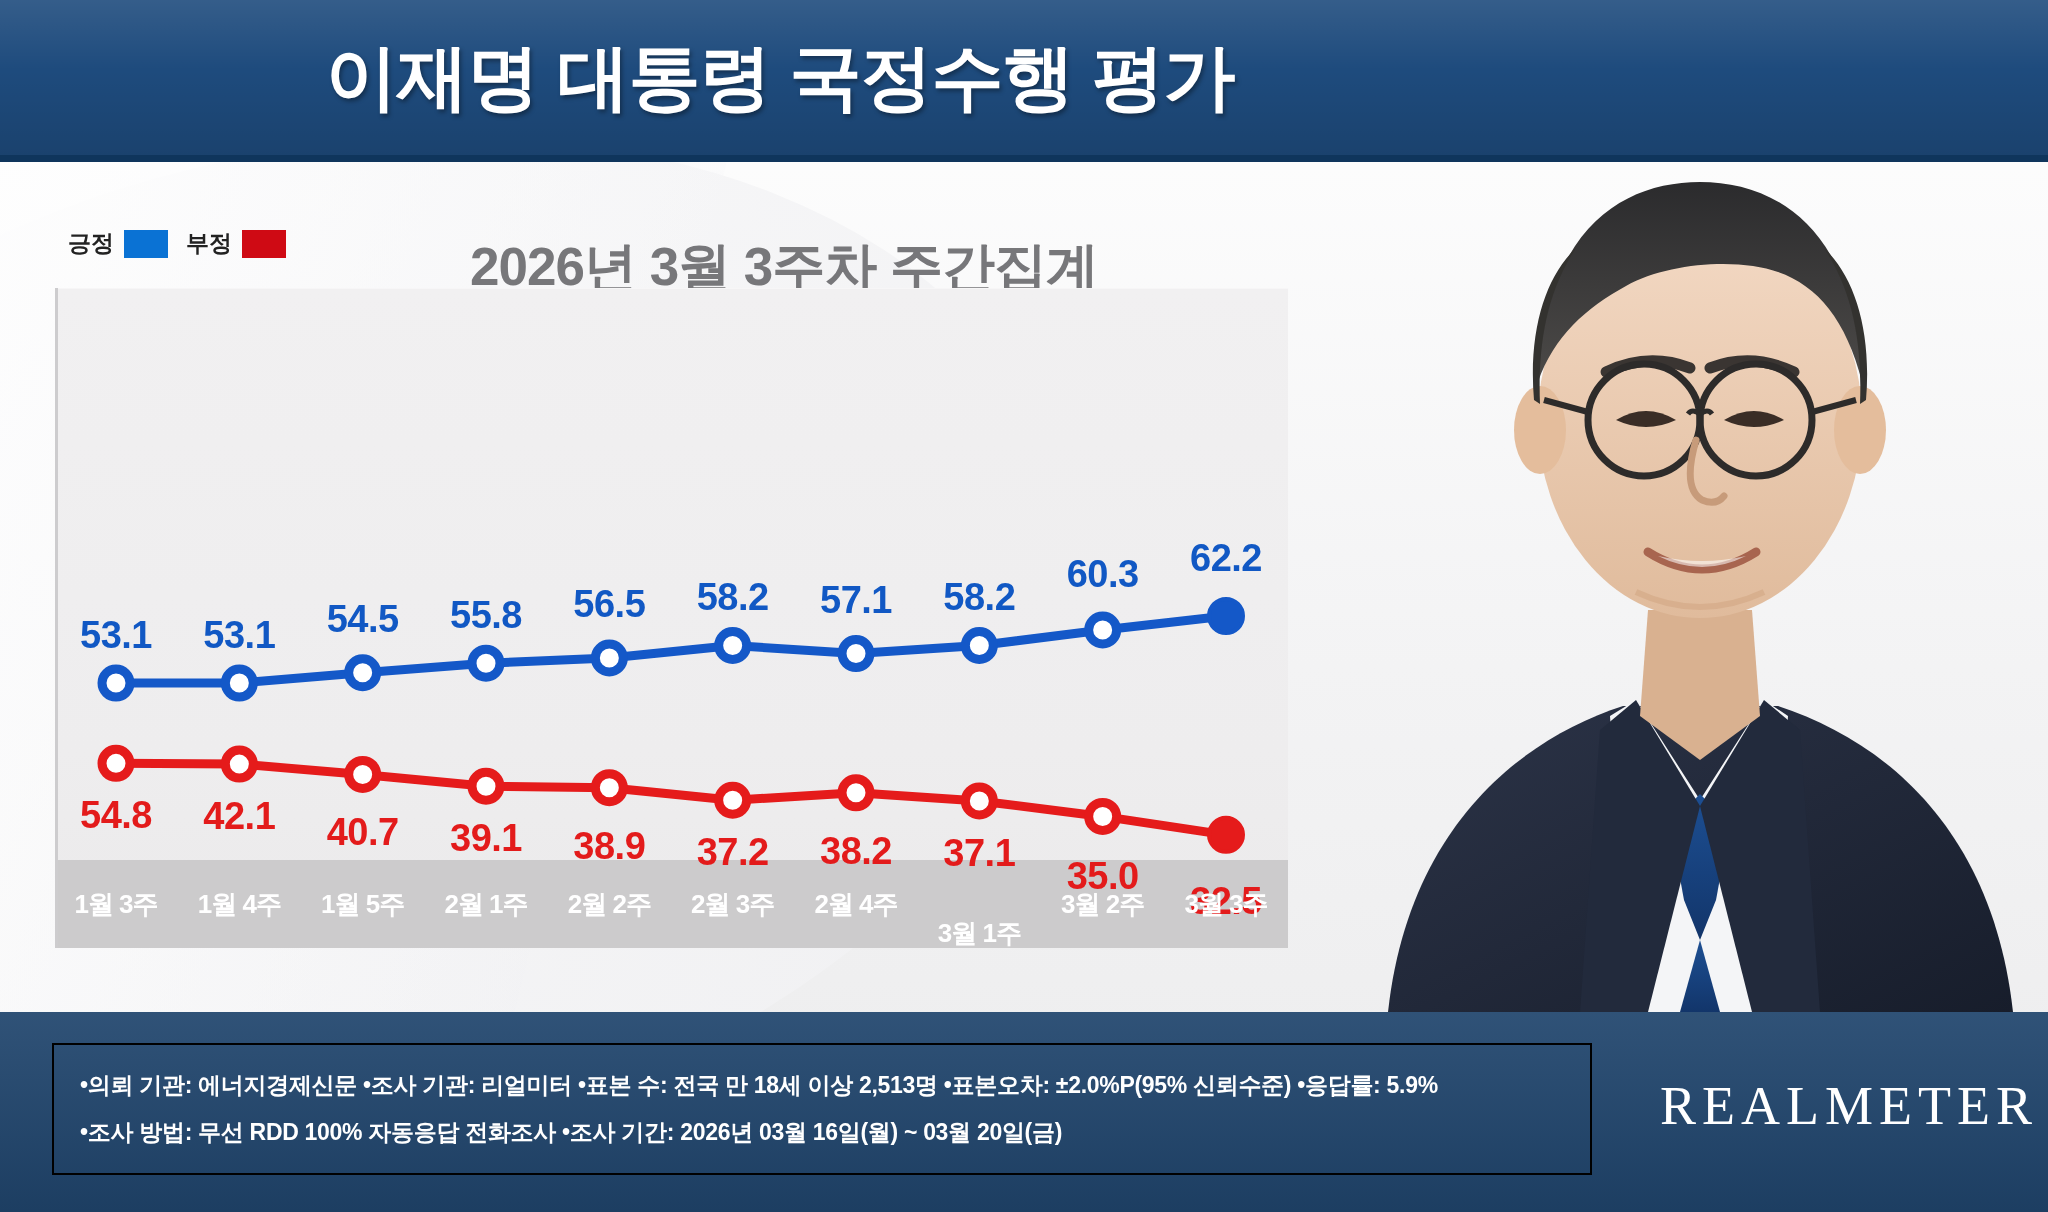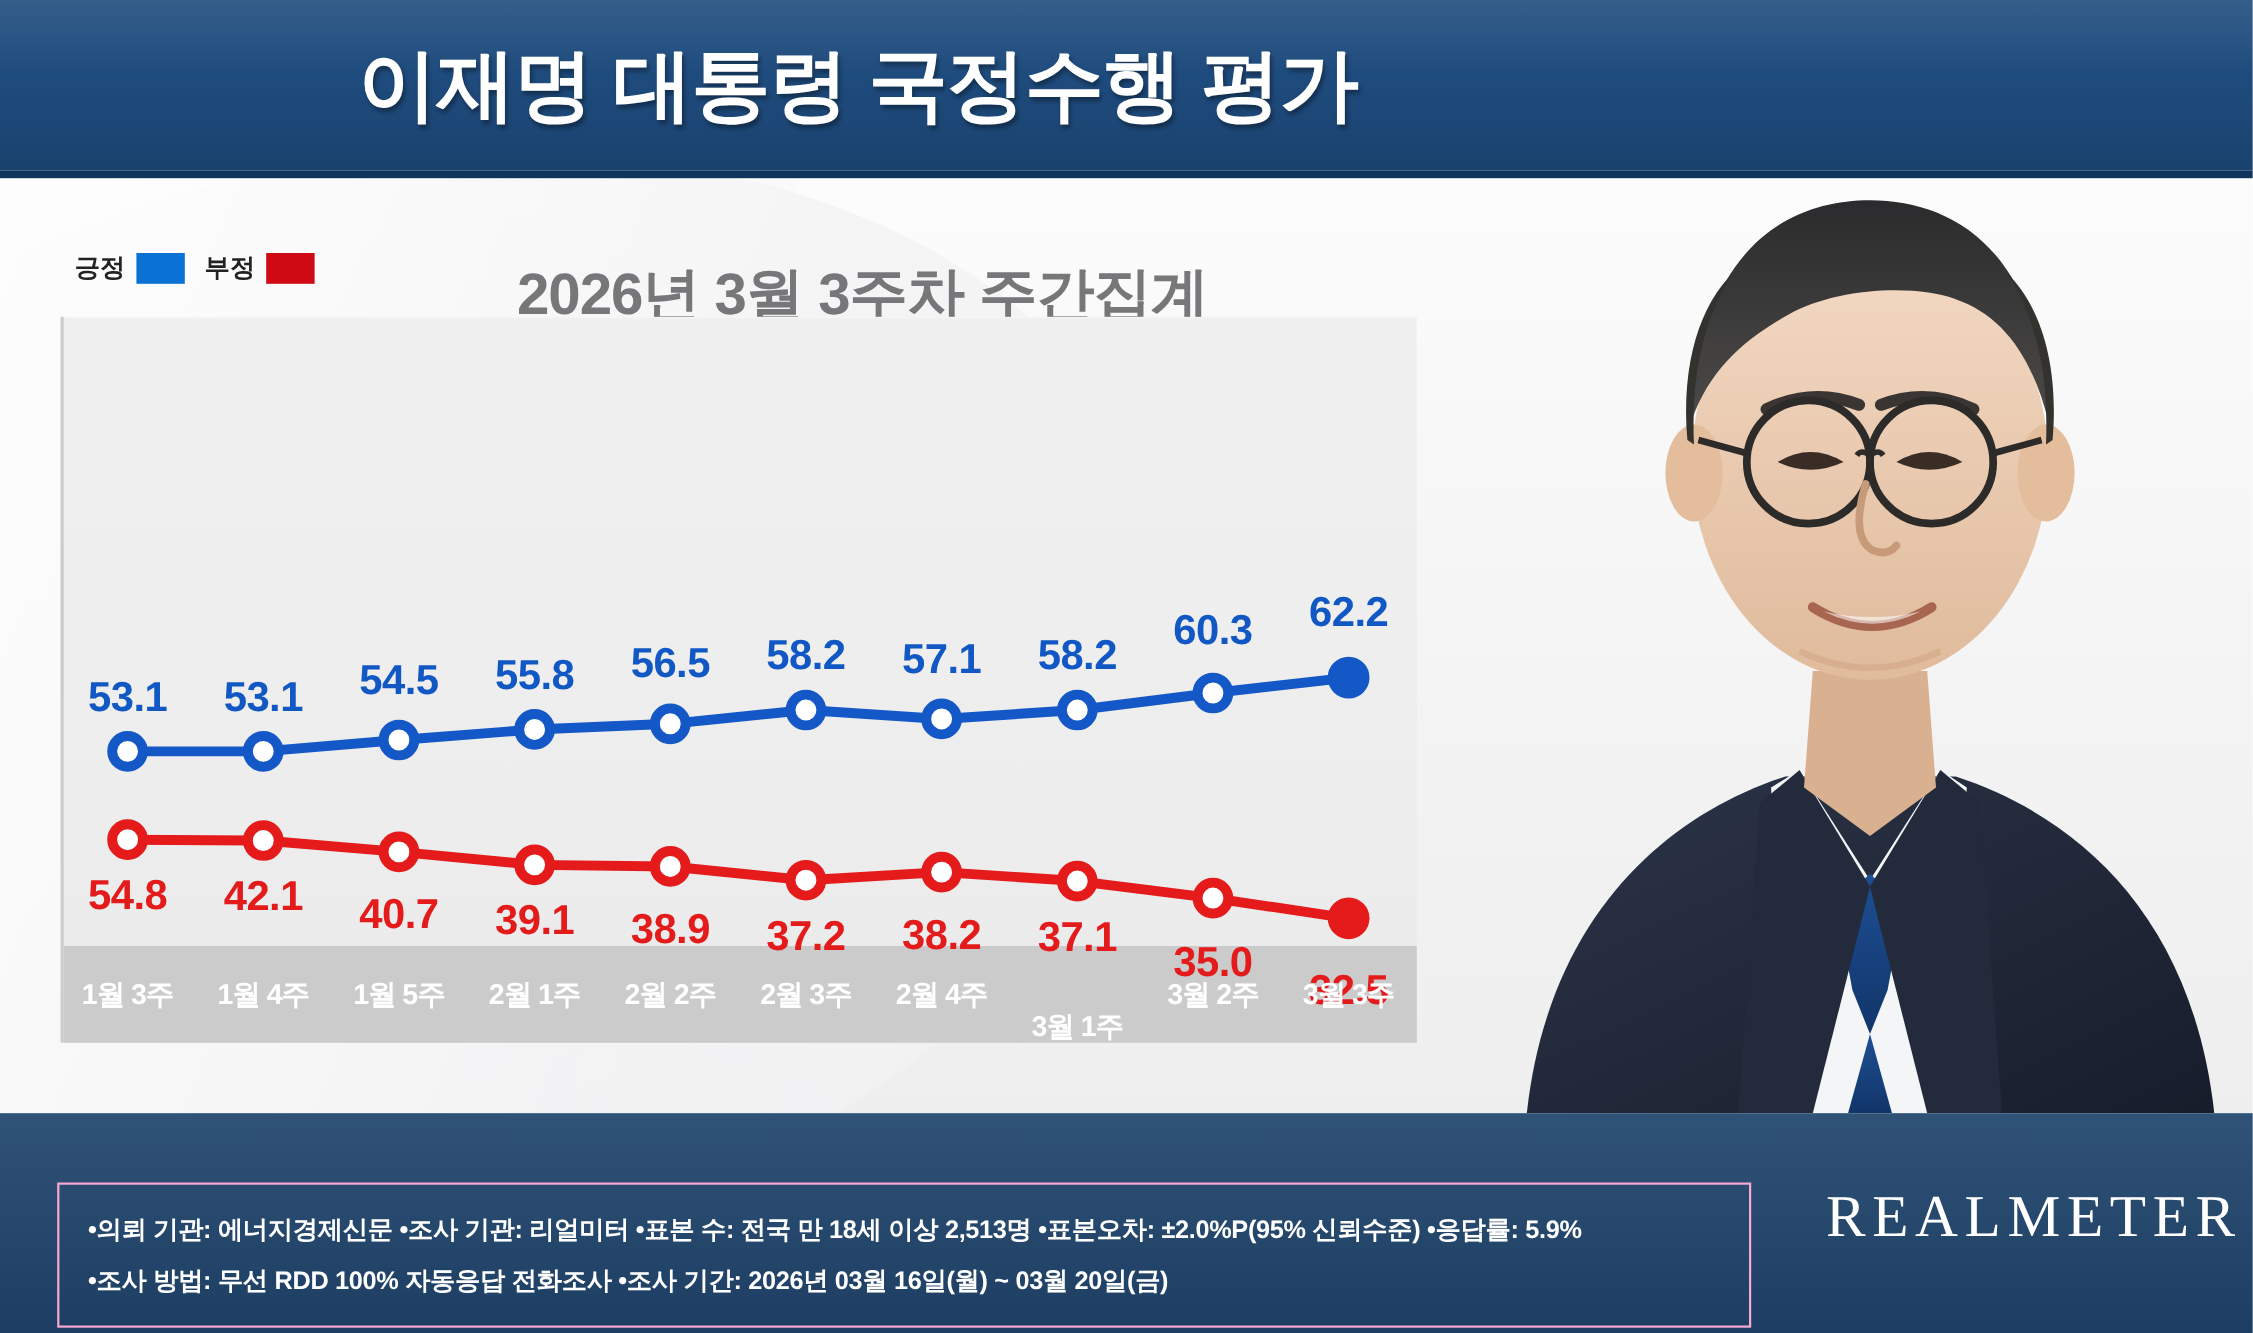--- a/index.html
+++ b/index.html
@@ -64,23 +64,23 @@
   
   .portrait-wrap{position:absolute;right:0;top:0;width:700px;height:1012px;overflow:hidden;}
   .portrait{position:absolute;right:0;bottom:0;width:700px;height:1012px;}
 
   
   .footer{position:absolute;left:0;top:1012px;width:2048px;height:200px;
     background:#20456d;}
   .footer-sheen{position:absolute;left:0;top:0;width:2048px;height:200px;
     background:linear-gradient(180deg,rgba(255,255,255,.07),rgba(0,0,0,.10));}
   .footer-box{position:absolute;left:52px;top:1043px;width:1540px;height:132px;
-    border:2px solid #f9a8d4;box-sizing:border-box;
+    border:2px solid #000000;box-sizing:border-box;
     display:flex;flex-direction:column;justify-content:center;gap:16px;
-    padding:0 26px;margin-top:32px;}
+    padding:0 26px;}
   .footer-line{color:#ffffff;font-size:23px;font-weight:bold;letter-spacing:-0.3px;white-space:nowrap;}
   .brand{position:absolute;left:1660px;top:1075px;width:340px;text-align:center;
     color:#ffffff;font-size:54px;letter-spacing:6px;font-weight:300;
     font-family:"Liberation Serif","DejaVu Serif",serif;}
 </style>
 </head>
 <body>
 
 <div class="stage">
 

